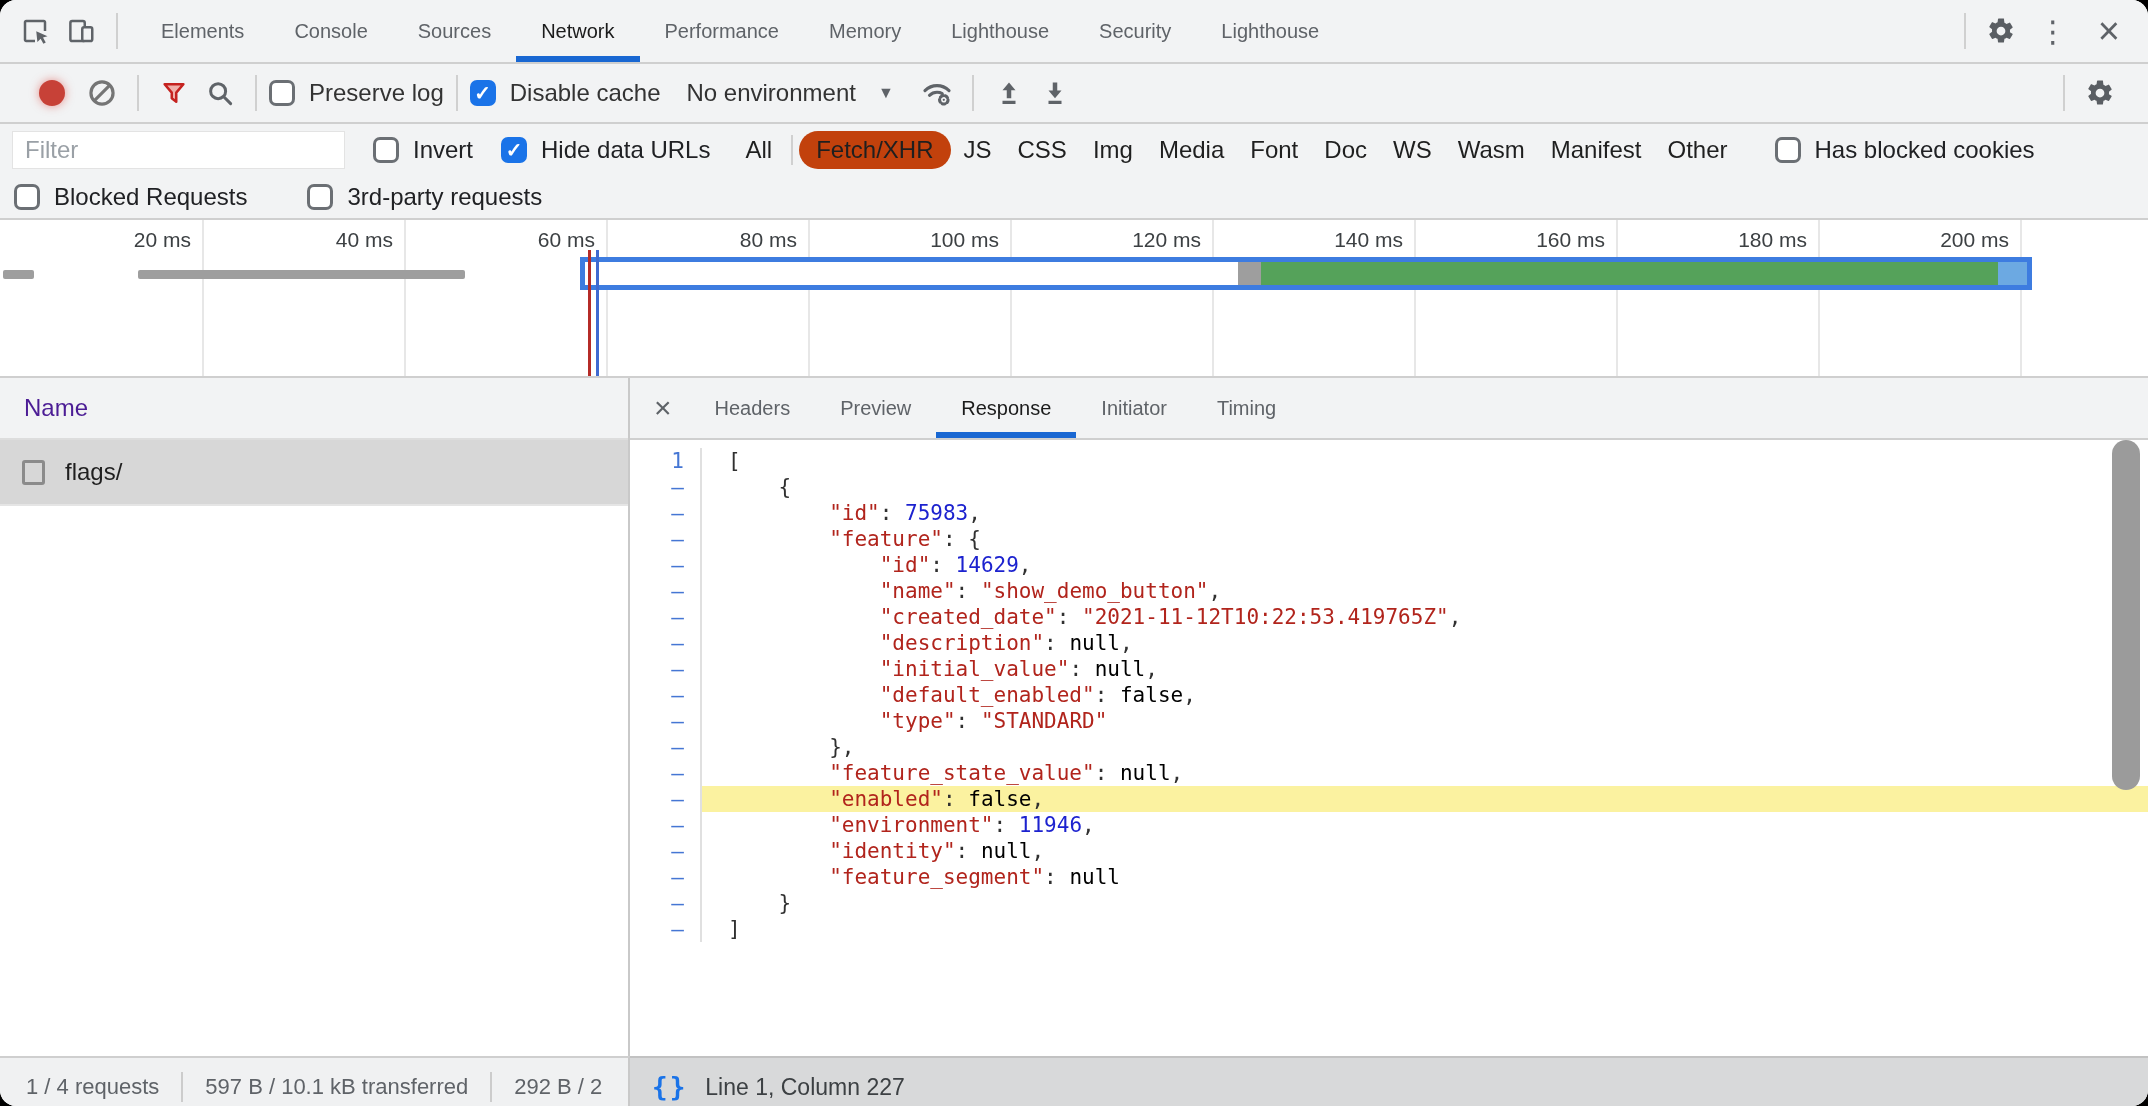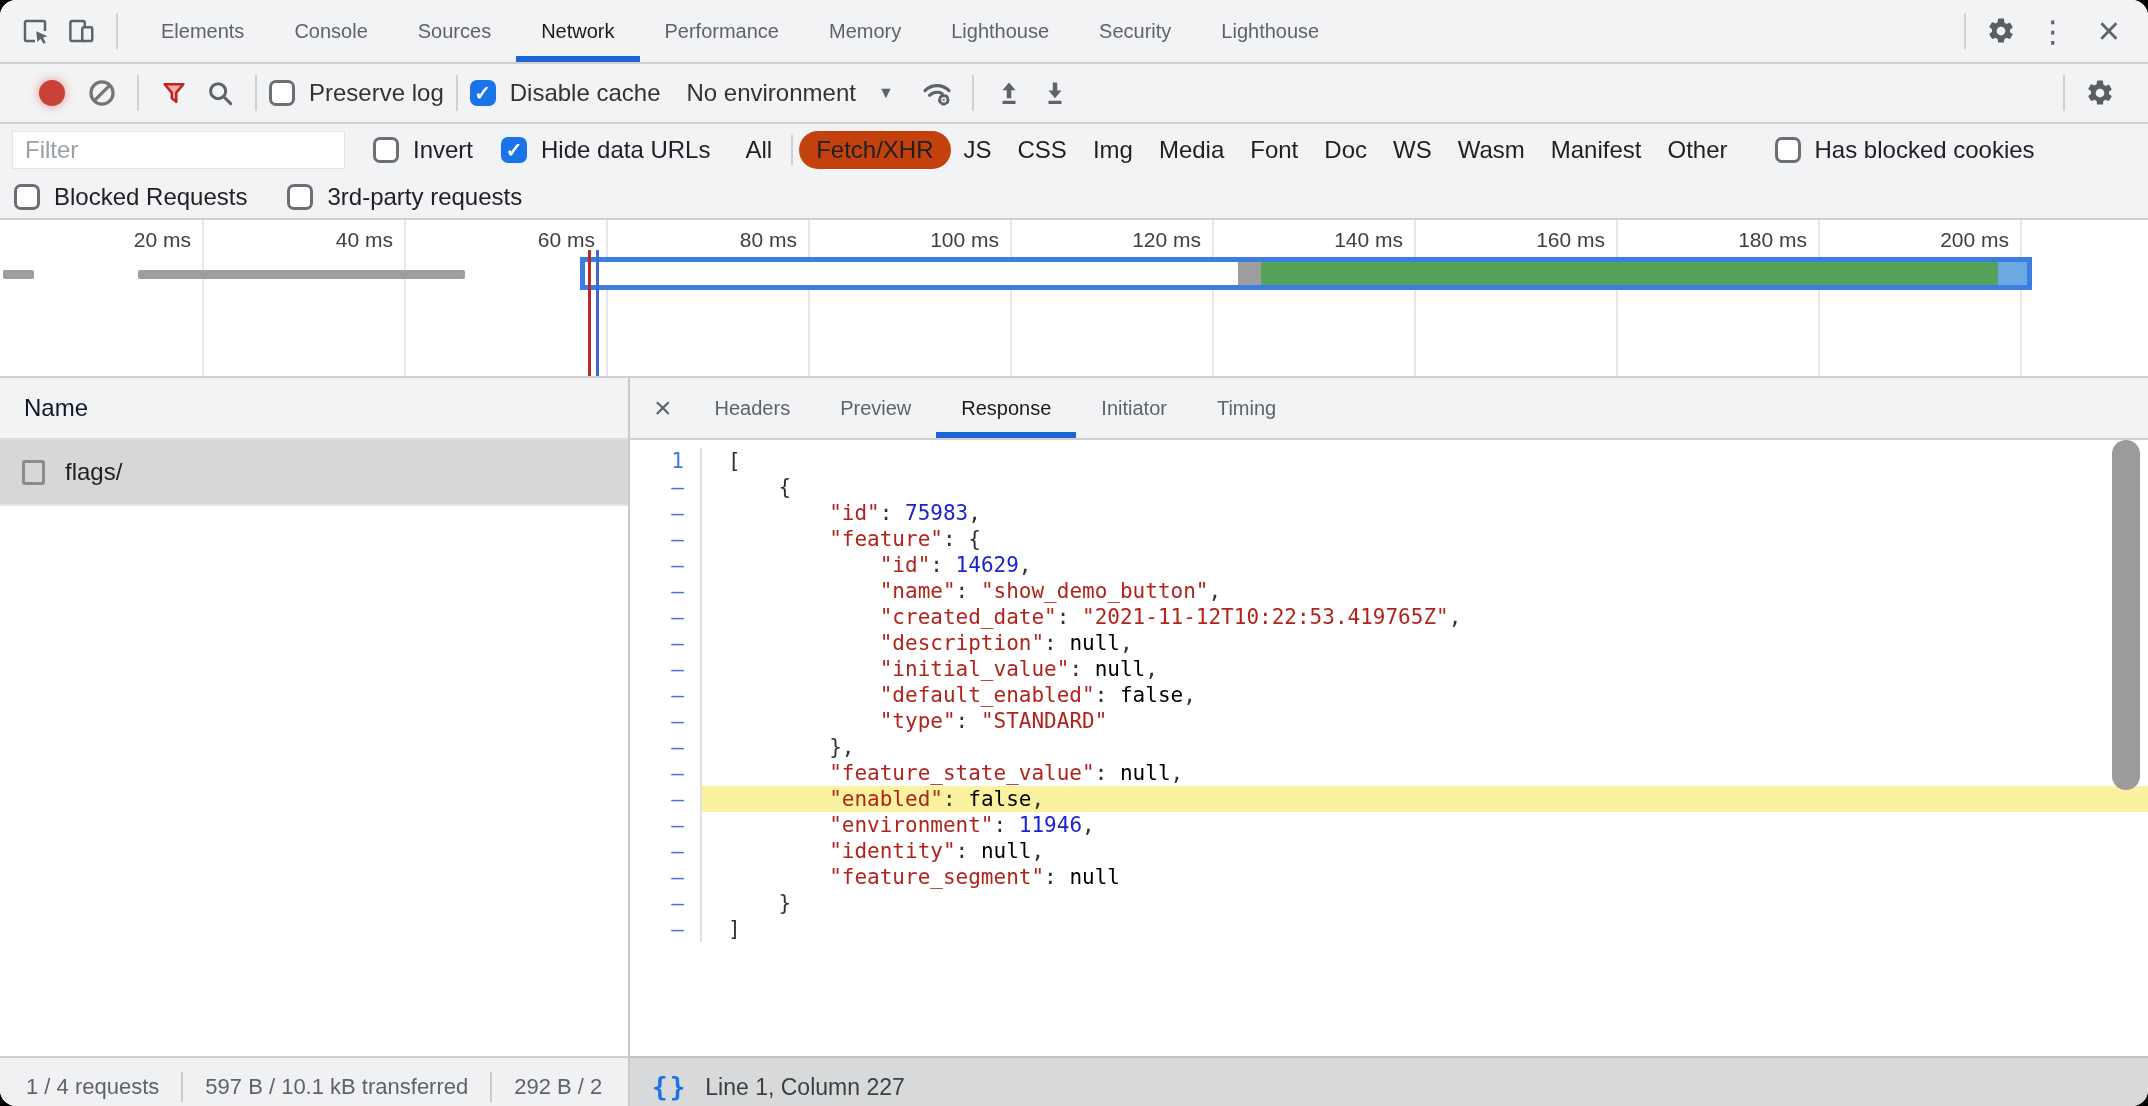--- a/index.html
+++ b/index.html
@@ -35,35 +35,35 @@
   .filterrow{height:52px;background:#f2f3f4;display:flex;align-items:center;padding:0 12px;font-size:24px;color:#202124}
   .filter-input{width:333px;height:38px;border:1px solid #e3e3e3;background:#fff;font-size:24px;padding:0 12px;color:#202124;outline:none;font-family:"Liberation Sans",sans-serif}
   .filter-input::placeholder{color:#9aa0a6}
   .filterrow .cb-wrap{margin-left:28px}
   .ftypes{display:flex;align-items:center;margin-left:22px}
   .ftype{padding:5px 13px;color:#1f1f1f;white-space:nowrap}
   .ftype.pill{background:#c2410c;border-radius:22px;padding:5px 17px}
   .ftypes .vdiv{height:30px;margin:0 6px}
 
   
-  .optionsrow{height:44px;background:#f2f3f4;display:flex;align-items:center;padding:0 14px;font-size:24px;color:#202124;border-bottom:2px solid #cfcfcf;gap:40px}
+  .optionsrow{height:44px;background:#f2f3f4;display:flex;align-items:center;padding:0 14px;font-size:24px;color:#202124;border-bottom:2px solid #cfcfcf;gap:60px}
 
   
   .overview{position:relative;height:158px;background:#fff;border-bottom:2px solid #cfcfcf;overflow:hidden}
   .gridline{position:absolute;top:0;bottom:0;width:2px;background:#e7e7e7}
   .tick-label{position:absolute;top:8px;width:200px;text-align:right;font-size:21px;color:#3c4043}
   .bar-gray{position:absolute;top:50px;height:9px;background:#9e9e9e;border-radius:2px}
   .sel-bar{position:absolute;top:37px;height:33px;border:5px solid #3d7ce0;background:#fff;display:flex;overflow:hidden}
   .sel-seg{height:100%}
   .event-line{position:absolute;top:30px;bottom:0;width:3px}
 
   
   .main{display:flex;height:678px}
   .left{width:630px;flex:0 0 630px;border-right:2px solid #c9c9c9;display:flex;flex-direction:column;background:#fff}
-  .left-header{height:62px;background:#f2f3f4;border-bottom:2px solid #ddd;display:flex;align-items:center;padding:16px 24px;font-size:24px;color:#0f172a}
+  .left-header{height:62px;background:#f2f3f4;border-bottom:2px solid #ddd;display:flex;align-items:center;padding:16px 24px;font-size:24px;color:#4c1d95}
   .req-row{height:66px;background:#d7d7d7;display:flex;align-items:center;padding:0 22px;font-size:24px;color:#1f1f1f;gap:20px;border-bottom:2px solid #e5e5e5}
   .req-icon{width:23px;height:25px;border:3px solid #8b8b8b;border-radius:3px;background:transparent;flex:0 0 auto}
 
   .right{flex:1;display:flex;flex-direction:column;background:#fff;position:relative;min-width:0}
   .dtabs{height:62px;background:#f2f3f4;border-bottom:2px solid #cfcfcf;display:flex;align-items:center;padding:0 6px}
   .dclose{font-size:30px;color:#5f6368;padding:0 18px;line-height:1}
   .dtabset{display:flex;height:100%}
 
   
   .content{flex:1;position:relative;padding-top:8px;overflow:hidden;background:#fff}

